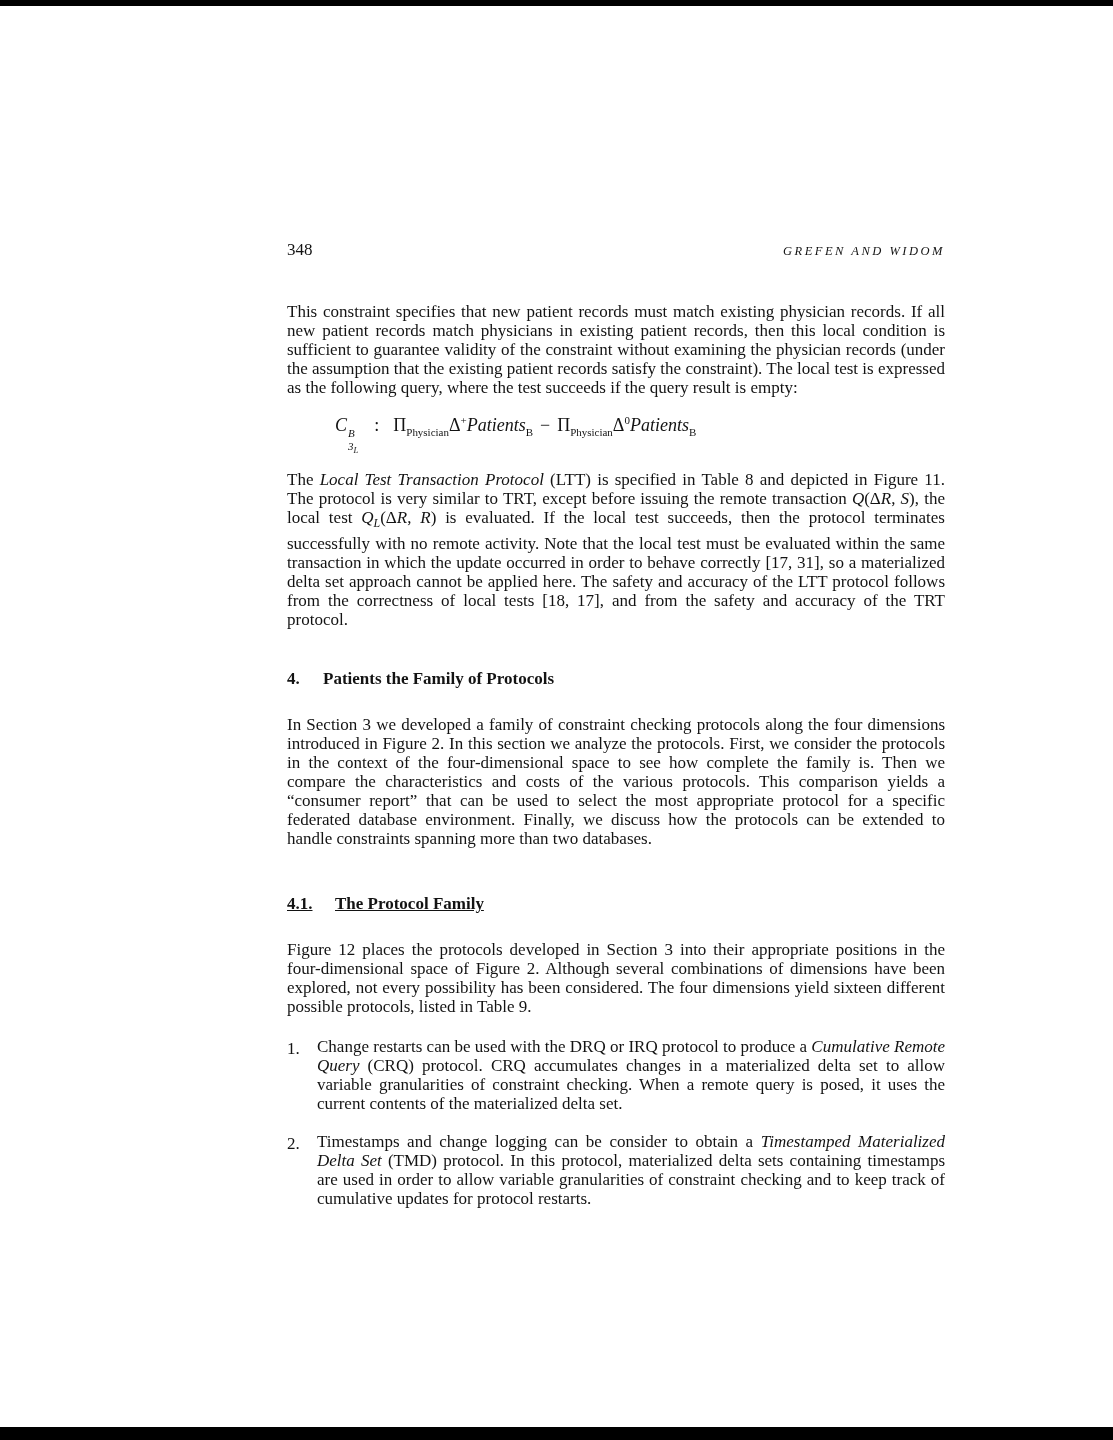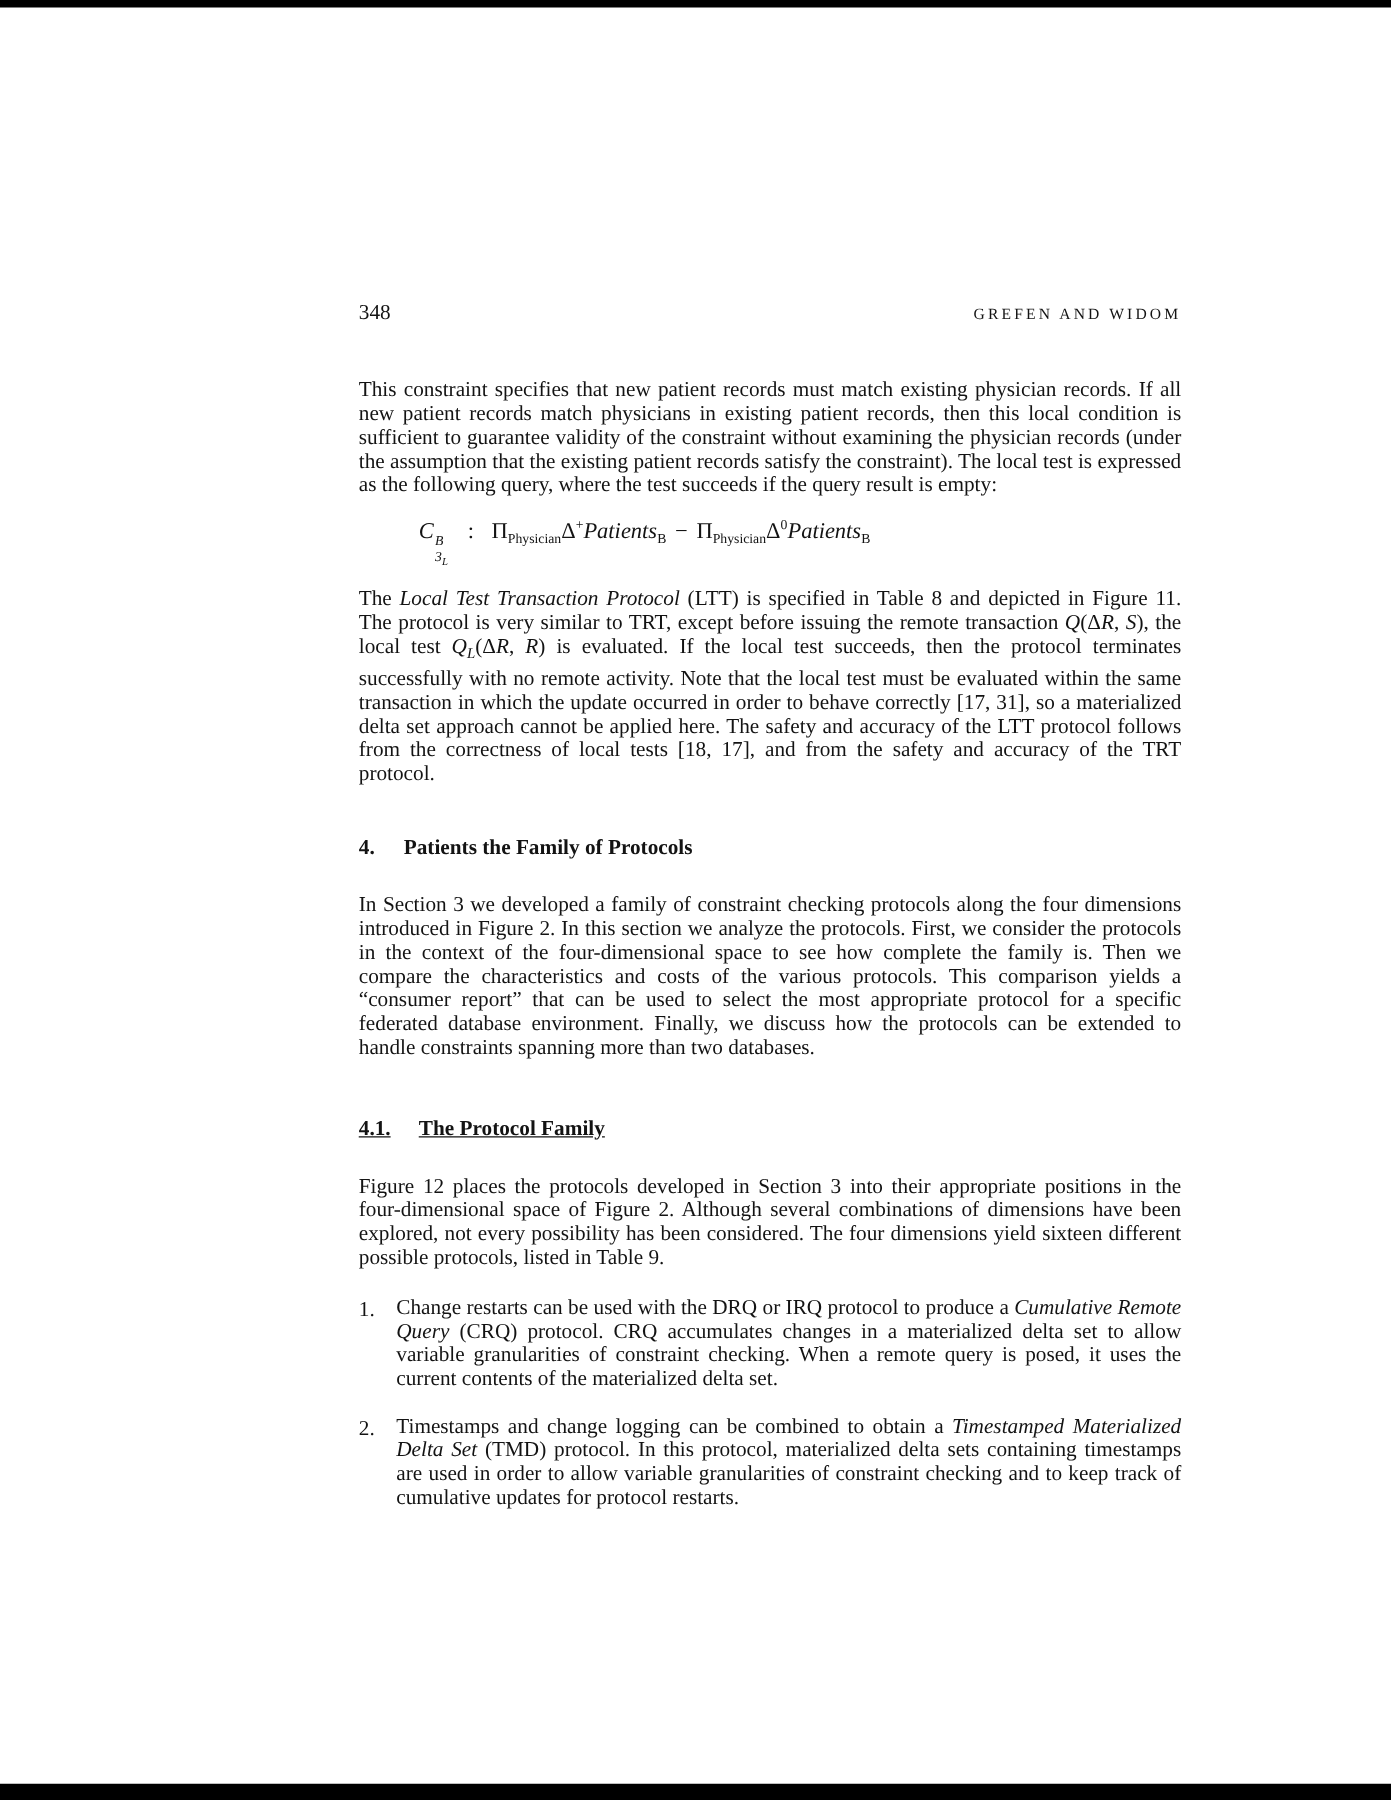--- a/index.html
+++ b/index.html
@@ -20,21 +20,21 @@
     left: 262px; top: 240px;
     width: 658px;
     margin-left: 25px;
   }
 
   .running-head {
     display: flex; justify-content: space-between; align-items: baseline;
     margin-bottom: 42px;
   }
   .pageno { font-size: 17px; }
-  .rh-title { font-size: 12.5px; letter-spacing: 2.5px; }
+  .rh-title { font-size: 12.5px; letter-spacing: 2.5px; font-style: italic; }
 
   p.para {
     font-size: 17px;
     line-height: 19px;
     text-align: justify;
     margin: 0;
   }
   p.para + p.para { margin-top: 0; }
   p.para.indent-first { text-indent: 17px; }
 
@@ -114,21 +114,21 @@
 
     <p class="para">Figure 12 places the protocols developed in Section 3 into their appropriate positions in the four-dimensional space of Figure 2. Although several combinations of dimensions have been explored, not every possibility has been considered. The four dimensions yield sixteen different possible protocols, listed in Table 9.</p>
 
     <div class="num-list">
       <div class="list-item">
         <span class="li-marker">1.</span>
         <p class="para li-text"><span>Change restarts can be used with the DRQ or IRQ protocol to produce a </span><em>Cumulative Remote Query</em><span> (CRQ) protocol. CRQ accumulates changes in a materialized delta set to allow variable granularities of constraint checking. When a remote query is posed, it uses the current contents of the materialized delta set.</span></p>
       </div>
       <div class="list-item">
         <span class="li-marker">2.</span>
-        <p class="para li-text"><span>Timestamps and change logging can be combined to obtain a </span><em>Timestamped Materialized Delta Set</em><span> (TMD) protocol. In this protocol, materialized delta sets containing timestamps are used in order to allow variable granularities of constraint checking and to keep track of cumulative updates for protocol restarts.</span></p>
+        <p class="para li-text"><span>Timestamps and change logging can be consider to obtain a </span><em>Timestamped Materialized Delta Set</em><span> (TMD) protocol. In this protocol, materialized delta sets containing timestamps are used in order to allow variable granularities of constraint checking and to keep track of cumulative updates for protocol restarts.</span></p>
       </div>
     </div>
 
   </div>
 
   <div class="scan-bar bottom"></div>
 
 </div>
 
 </body></html>

